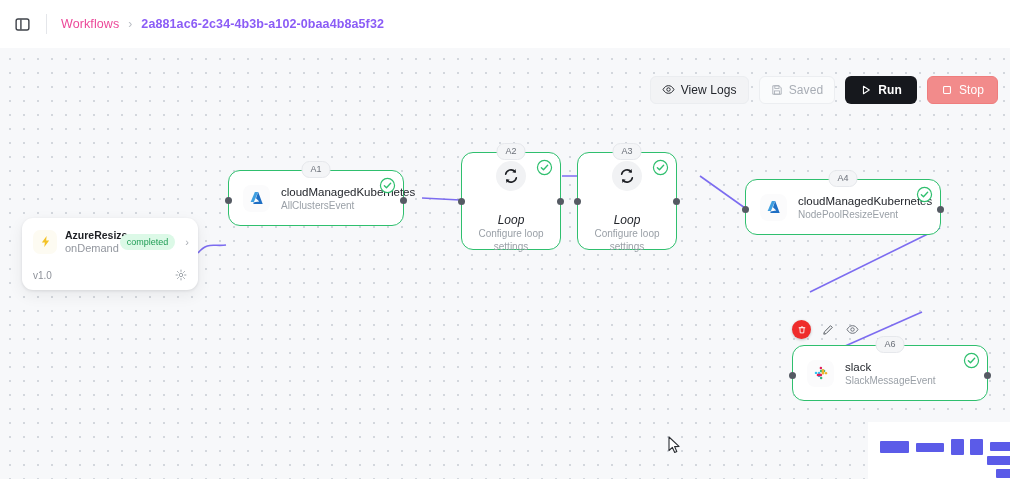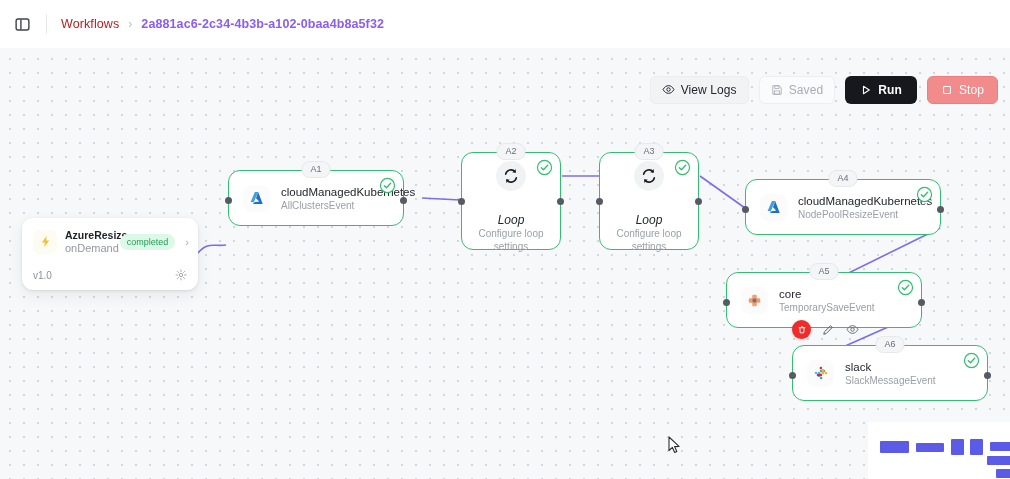--- a/index.html
+++ b/index.html
@@ -37,21 +37,21 @@
     border-radius: 4px;
     cursor: pointer;
   }
   .bc-divider {
     width: 1px; height: 20px;
     background: #e4e6ea;
     margin: 0 14px 0 13px;
   }
   .bc-link {
     font-size: 12.5px;
-    color: #b91c1c;
+    color: #ec4899;
     letter-spacing: .1px;
     cursor: pointer;
   }
   .bc-sep {
     font-size: 12px;
     color: #b9bdc4;
     margin: 0 9px;
   }
   .bc-current {
     font-size: 12.5px;
@@ -401,21 +401,21 @@
         <div class="loop-title">Loop</div>
       </div>
       <div class="loop-divider"></div>
       <div class="loop-bot">
         <div class="loop-sub">Configure loop settings</div>
       </div>
       <div class="handle" style="left:-4px; top:45px;"></div>
       <div class="handle" style="right:-4px; top:45px;"></div>
     </div>
 
-    <div class="node node-loop" style="left:599px; top:104px; width:100px; height:98px;">
+    <div class="node node-loop" style="left:577px; top:104px; width:100px; height:98px;">
       <div class="node-chip">A3</div>
       <div class="node-check">
         <svg width="17" height="17" viewBox="0 0 20 20" fill="none">
           <circle cx="10" cy="10" r="8.3" stroke="#2fbf6e" stroke-width="1.4" fill="#ffffff"></circle>
           <path d="M6.3 10.2 L8.8 12.6 L13.7 7.4" stroke="#2fbf6e" stroke-width="1.6" fill="none" stroke-linecap="round" stroke-linejoin="round"></path>
         </svg>
       </div>
       <div class="loop-top">
         <div class="loop-ico">
           <svg width="18" height="18" viewBox="0 0 20 20" fill="none">
@@ -452,44 +452,20 @@
         </div>
         <div class="node-txt">
           <div class="node-title">cloudManagedKubernetes</div>
           <div class="node-sub">NodePoolResizeEvent</div>
         </div>
       </div>
       <div class="handle" style="left:-4px; top:26px;"></div>
       <div class="handle" style="right:-4px; top:26px;"></div>
     </div>
 
-    <div class="node" style="left:726px; top:224px; width:196px; height:56px;">
-      <div class="node-chip">A5</div>
-      <div class="node-check">
-        <svg width="17" height="17" viewBox="0 0 20 20" fill="none">
-          <circle cx="10" cy="10" r="8.3" stroke="#2fbf6e" stroke-width="1.4" fill="#ffffff"></circle>
-          <path d="M6.3 10.2 L8.8 12.6 L13.7 7.4" stroke="#2fbf6e" stroke-width="1.6" fill="none" stroke-linecap="round" stroke-linejoin="round"></path>
-        </svg>
-      </div>
-      <div class="node-row">
-        <div class="node-ico">
-          <svg width="17" height="17" viewBox="0 0 20 20">
-            <rect x="7.3" y="3.2" width="5.4" height="13.6" rx="1.4" fill="#f2a070"></rect>
-            <rect x="3.2" y="7.3" width="13.6" height="5.4" rx="1.4" fill="#ee8a55" opacity=".85"></rect>
-            <circle cx="10" cy="10" r="2.3" fill="#5c7a96"></circle>
-          </svg>
-        </div>
-        <div class="node-txt">
-          <div class="node-title">core</div>
-          <div class="node-sub">TemporarySaveEvent</div>
-        </div>
-      </div>
-      <div class="handle" style="left:-4px; top:26px;"></div>
-      <div class="handle" style="right:-4px; top:26px;"></div>
-    </div>
 
     <div class="hover-actions" style="left:792px; top:272px;">
       <div class="ha-del">
         <svg width="10" height="10" viewBox="0 0 16 16" fill="none">
           <path d="M3.4 4.4h9.2M6.4 4.4V3.1h3.2v1.3M4.6 4.4l.6 8.2h5.6l.6-8.2" stroke="#ffffff" stroke-width="1.4" stroke-linecap="round" stroke-linejoin="round"></path>
         </svg>
       </div>
       <div class="ha-ico">
         <svg width="12" height="12" viewBox="0 0 16 16" fill="none">
           <path d="M11.4 2.3 L13.7 4.6 L5.4 12.9 L2.4 13.6 L3.1 10.6 Z" stroke="#545960" stroke-width="1.3" stroke-linejoin="round"></path>

